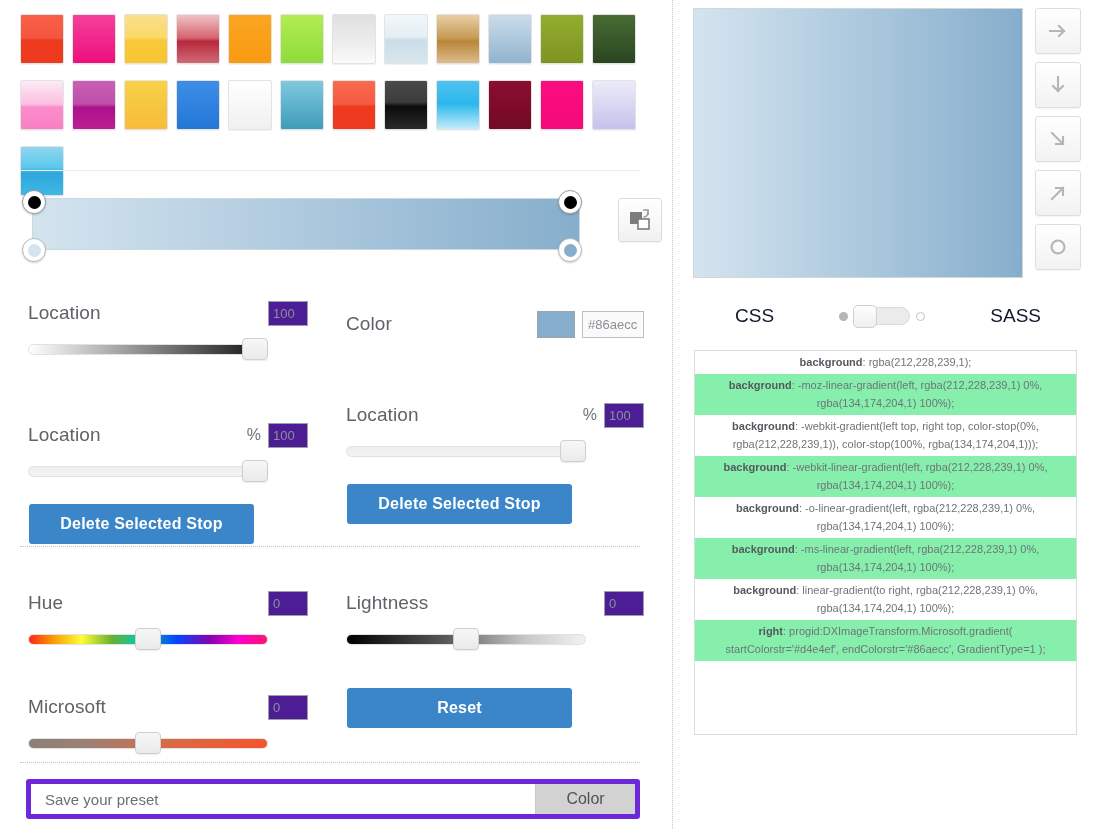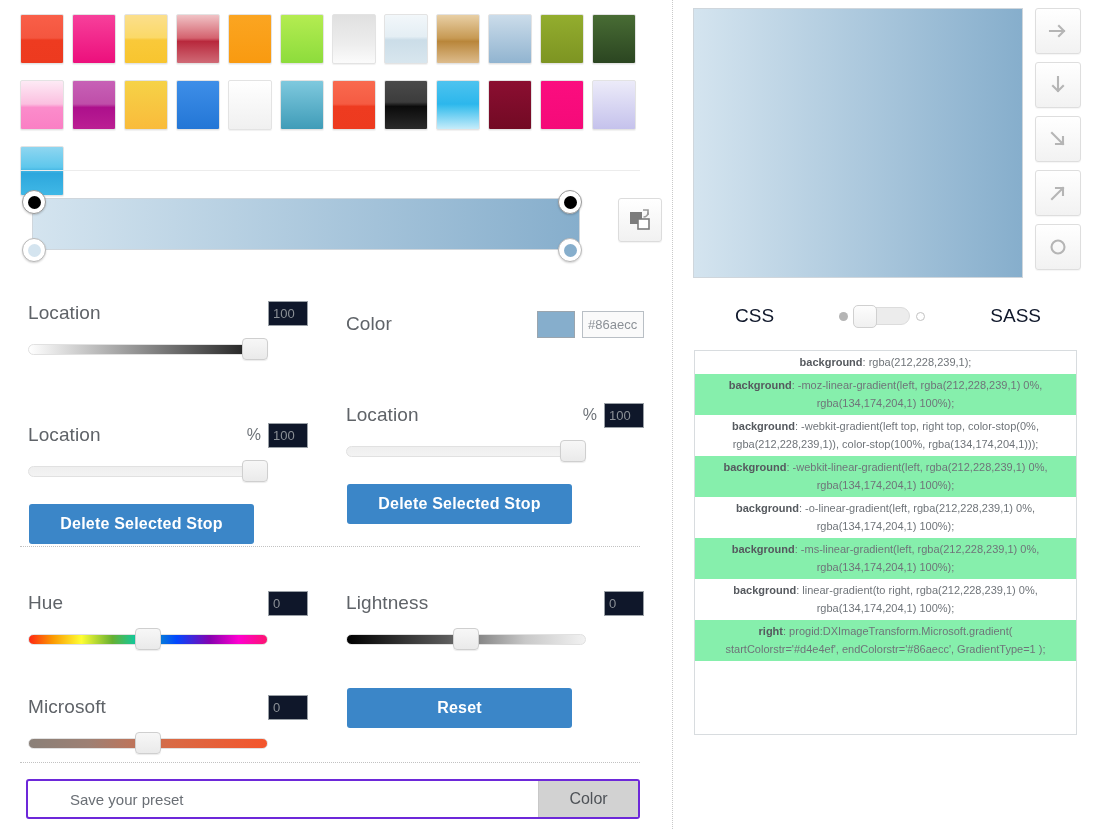--- a/index.html
+++ b/index.html
@@ -100,21 +100,21 @@
   .ctrl-label {
     font-size: 19px;
     color: #5f6368;
     letter-spacing: .1px;
   }
   .ctrl-right { display: flex; align-items: center; gap: 7px; }
   .pct { font-size: 16px; color: #6d7278; }
   .numbox {
     width: 40px; height: 25px;
     border: 1px solid #9aa0a6;
-    background: #0f172a;
+    background: #4c1d95;
     font-size: 13px;
     color: #8b9096;
     padding: 0 4px;
     line-height: 23px;
     font-family: "Liberation Sans", sans-serif;
   }
 
   .hexbox {
     width: 62px; height: 27px;
     border: 1px solid #b9bfc5;
@@ -168,25 +168,24 @@
     position: absolute; left: 20px;
     width: 620px; height: 0;
     border-top: 1px dotted #c2c2c2;
   }
 
   
   .savebar {
     position: absolute; left: 26px; top: 779px;
     width: 614px; height: 40px;
     display: flex;
-    border: 2px solid #6d28d9;
+    border: 5px solid #6d28d9;
     border-radius: 3px;
     background: #fff;
     overflow: hidden;
-    padding-left: 28px;
   }
   .savebar input {
     flex: 1;
     border: none; outline: none;
     padding: 0 14px;
     font-size: 15px;
     color: #6a6f75;
     background: #fff;
     font-family: "Liberation Sans", sans-serif;
   }

